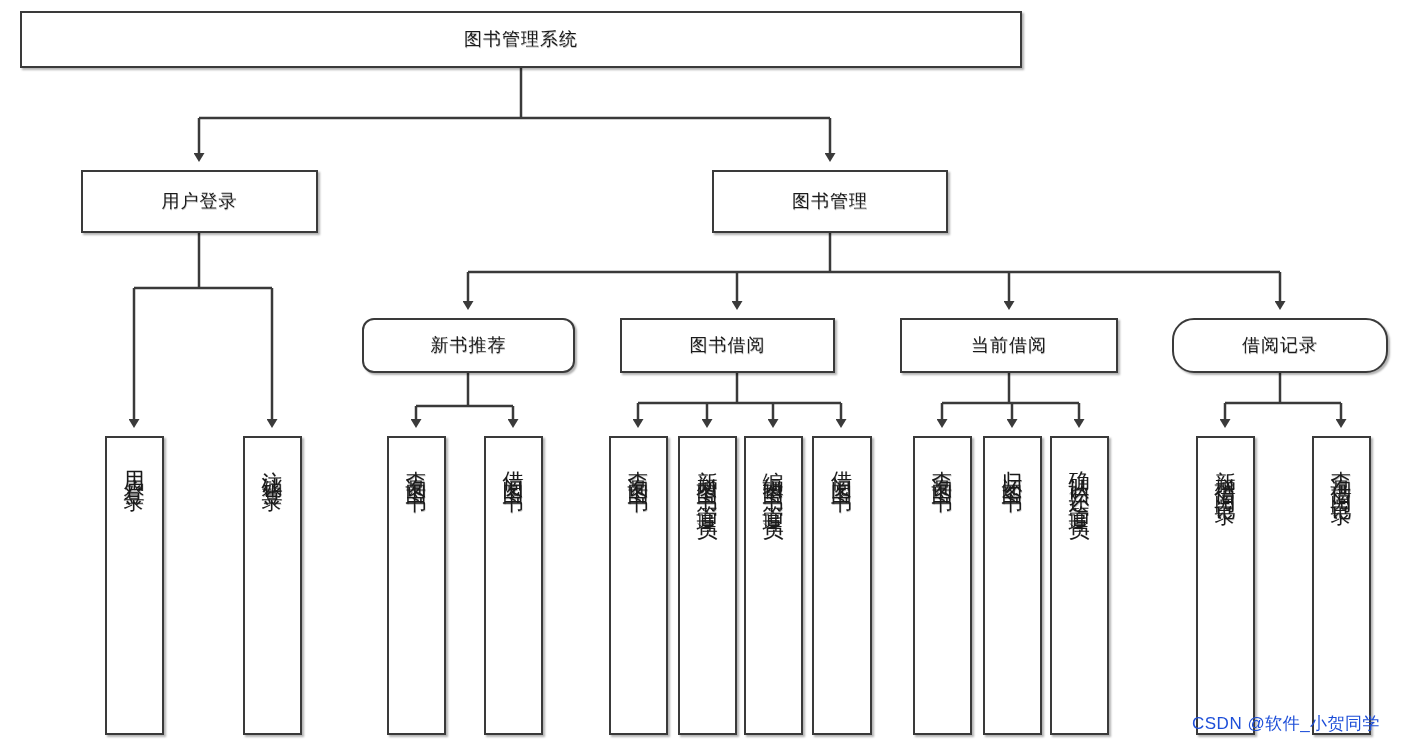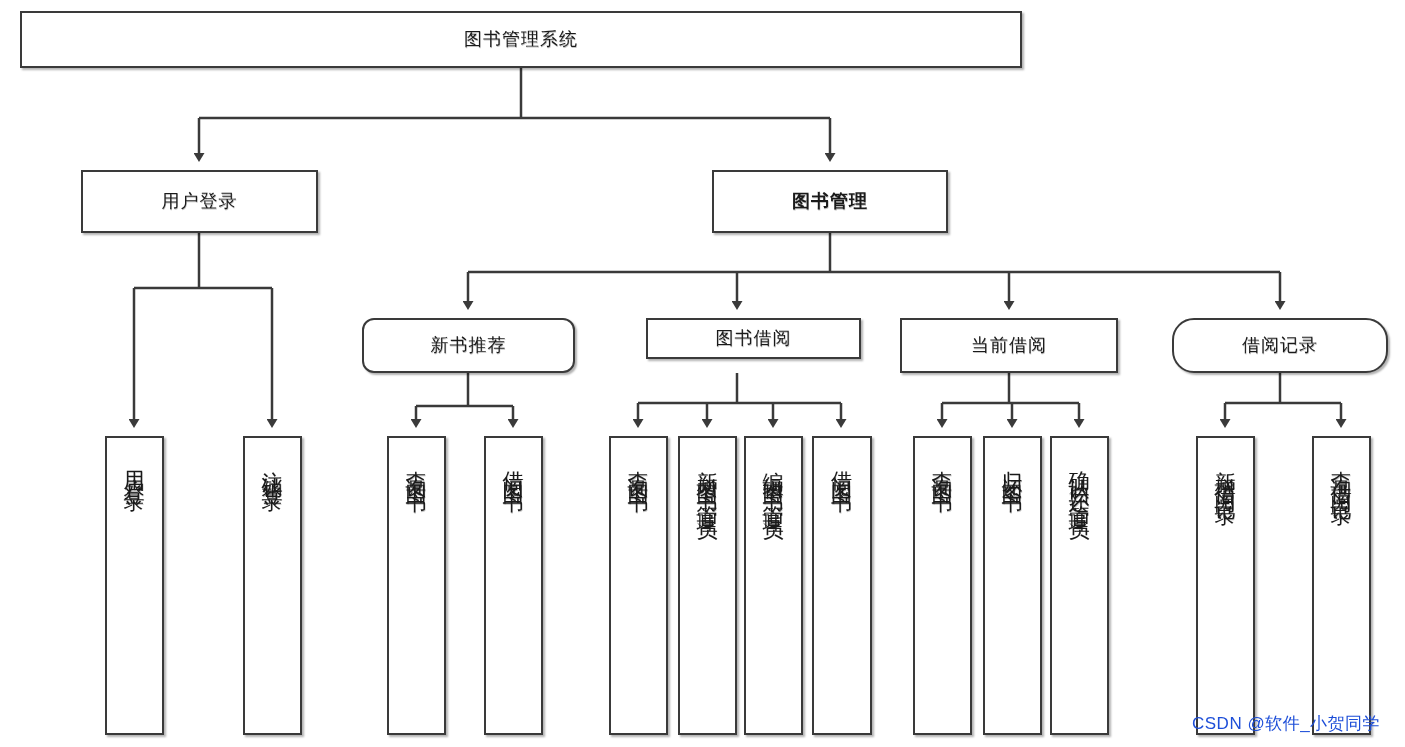--- a/index.html
+++ b/index.html
@@ -122,28 +122,28 @@
     </g>
   </svg>
 
   <div class="node" style="left:20px; top:11px; width:1002px; height:57px;">
     <span class="label">图书管理系统</span>
   </div>
 
   <div class="node" style="left:81px; top:170px; width:237px; height:63px;">
     <span class="label">用户登录</span>
   </div>
-  <div class="node" style="left:712px; top:170px; width:236px; height:63px;font-weight:bold;">
+  <div class="node" style="left:712px; top:170px; width:236px; height:63px;">
     <span class="label">图书管理</span>
   </div>
 
   <div class="node" style="left:362px; top:318px; width:213px; height:55px;border-radius:12px;">
     <span class="label">新书推荐</span>
   </div>
-  <div class="node" style="left:646px; top:318px; width:215px; height:41px;">
+  <div class="node" style="left:620px; top:318px; width:215px; height:55px;">
     <span class="label">图书借阅</span>
   </div>
   <div class="node" style="left:900px; top:318px; width:218px; height:55px;">
     <span class="label">当前借阅</span>
   </div>
   <div class="node" style="left:1172px; top:318px; width:216px; height:55px;border-radius:22px;">
     <span class="label">借阅记录</span>
   </div>
 
   <div class="node vertical" style="left:105px; top:436px; width:59px; height:299px;">

